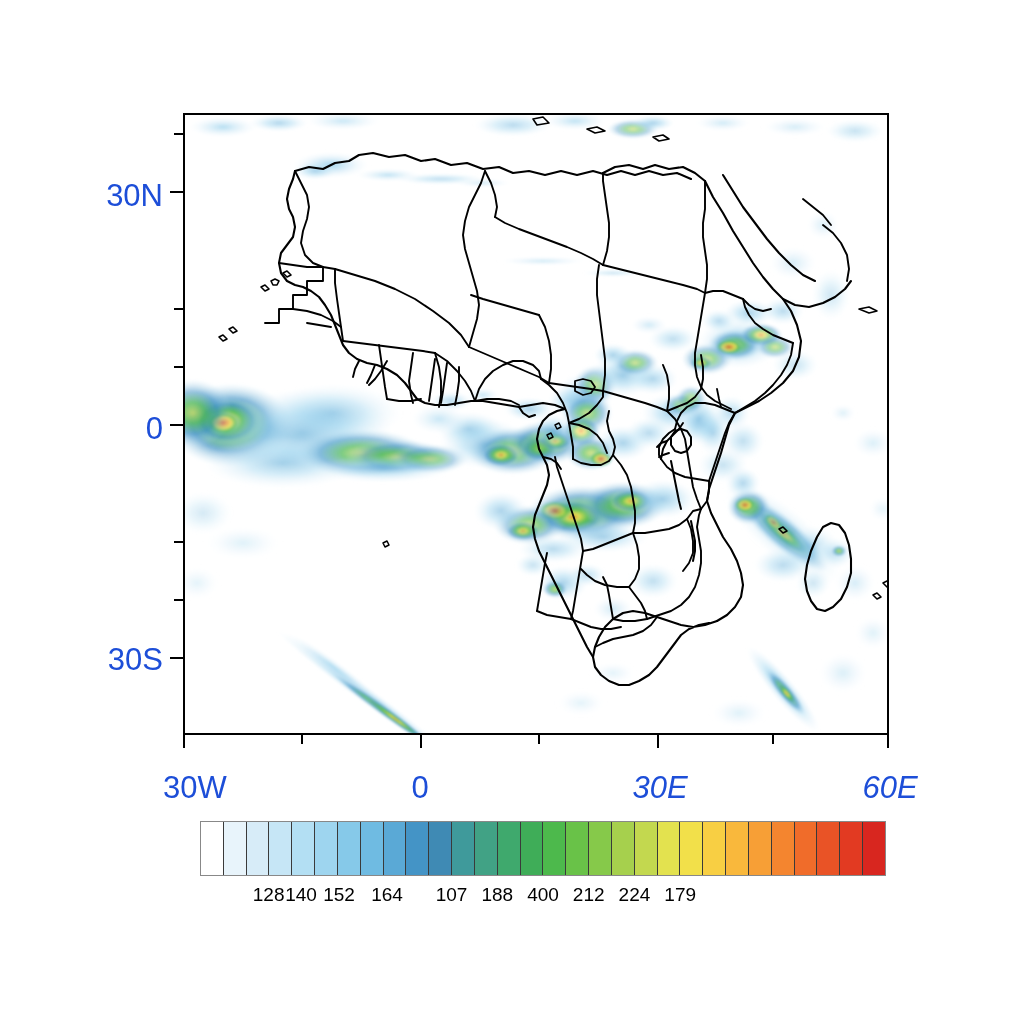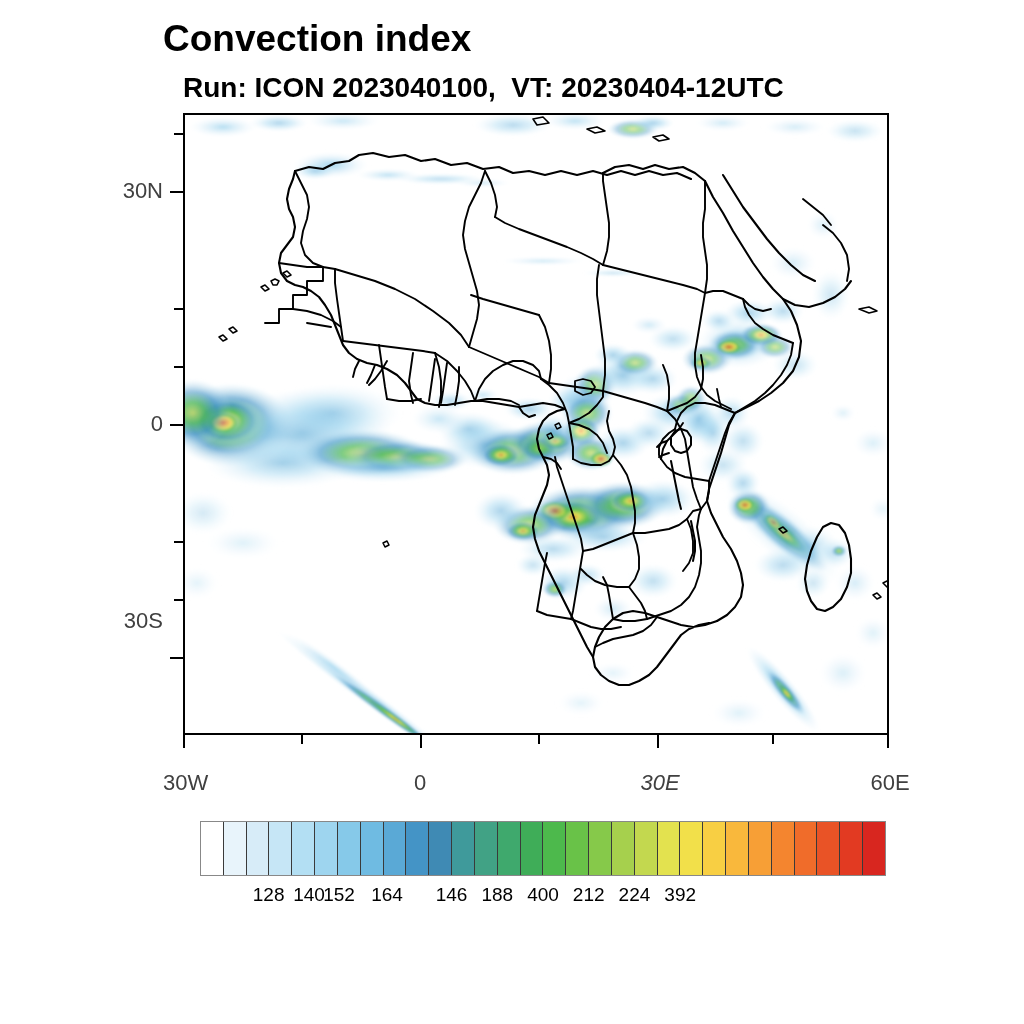--- a/index.html
+++ b/index.html
@@ -42,21 +42,21 @@
   #map-svg{position:absolute;left:0;top:0;width:706px;height:622px;display:block;}
 
   
   .tick{position:absolute;background:#000;}
   .tick-y{width:13px;height:2px;}
   .tick-y.minor{width:9px;height:2px;}
   .tick-x{width:2px;height:13px;}
   .tick-x.minor{width:2px;height:9px;}
 
   .axlabel{
-    position:absolute;font-size:22px;color:#404040;white-space:pre;
+    position:absolute;font-size:31px;color:#1d4ed8;white-space:pre;
   }
   .axlabel-y{text-align:right;}
 
   
   #colorbar-wrap{
     position:absolute; left:200px; top:821px;
     width:686px; height:55px;
   }
   #colorbar{
     position:absolute;left:0;top:0;width:686px;height:55px;
@@ -73,22 +73,20 @@
     text-align:center;white-space:pre;
     top:884px;
     transform:translateX(-50%);
   }
 </style>
 </head>
 <body>
 
 <div id="root">
 
-  <div class="title-main">Convection index</div>
-  <div class="title-sub">Run: ICON 2023040100,  VT: 20230404-12UTC</div>
 
   <div id="map-panel">
     <svg id="map-svg" viewBox="0 0 706 622" preserveAspectRatio="none">
       <defs>
 
         <radialGradient id="gCore" cx="50%" cy="50%" r="50%">
           <stop offset="0%" stop-color="#f08030" stop-opacity="0.95"></stop>
           <stop offset="18%" stop-color="#f2e04a" stop-opacity="0.95"></stop>
           <stop offset="42%" stop-color="#4db94c" stop-opacity="0.90"></stop>
           <stop offset="70%" stop-color="#4494c6" stop-opacity="0.70"></stop>
@@ -525,34 +523,34 @@
   <div class="tick tick-y" style="left:170px;top:424px;"></div>
   <div class="tick tick-y" style="left:170px;top:657px;"></div>
   <div class="tick tick-y minor" style="left:174px;top:308px;"></div>
   <div class="tick tick-y minor" style="left:174px;top:541px;"></div>
   <div class="tick tick-y minor" style="left:174px;top:133px;"></div>
   <div class="tick tick-y minor" style="left:174px;top:599px;"></div>
   <div class="tick tick-y minor" style="left:174px;top:366px;"></div>
 
   <div class="axlabel axlabel-y" style="left:95px;top:178px;width:68px;">30N</div>
   <div class="axlabel axlabel-y" style="left:95px;top:411px;width:68px;">0</div>
-  <div class="axlabel axlabel-y" style="left:95px;top:608px;width:68px;">30S</div>
+  <div class="axlabel axlabel-y" style="left:95px;top:642px;width:68px;">30S</div>
 
   <div class="tick tick-x" style="left:183px;top:735px;"></div>
   <div class="tick tick-x" style="left:420px;top:735px;"></div>
   <div class="tick tick-x" style="left:657px;top:735px;"></div>
   <div class="tick tick-x" style="left:887px;top:735px;"></div>
   <div class="tick tick-x minor" style="left:301px;top:735px;"></div>
   <div class="tick tick-x minor" style="left:538px;top:735px;"></div>
   <div class="tick tick-x minor" style="left:772px;top:735px;"></div>
 
   <div class="axlabel" style="left:163px;top:770px;width:80px;text-align:left;">30W</div>
   <div class="axlabel" style="left:400px;top:770px;width:40px;text-align:center;">0</div>
   <div class="axlabel" style="left:620px;top:770px;width:80px;text-align:center;font-style:italic;">30E</div>
-  <div class="axlabel" style="left:850px;top:770px;width:80px;text-align:center;">60E</div>
+  <div class="axlabel" style="left:850px;top:770px;width:80px;text-align:center;font-style:italic;">60E</div>
 
   <div id="colorbar-wrap">
     <div id="colorbar">
         <div class="cell" style="background: rgb(255, 255, 255);"></div>
         <div class="cell" style="background: rgb(232, 244, 251);"></div>
         <div class="cell" style="background: rgb(215, 236, 248);"></div>
         <div class="cell" style="background: rgb(198, 230, 246);"></div>
         <div class="cell" style="background: rgb(179, 223, 243);"></div>
         <div class="cell" style="background: rgb(158, 213, 239);"></div>
         <div class="cell" style="background: rgb(134, 201, 233);"></div>
@@ -576,24 +574,24 @@
         <div class="cell" style="background: rgb(247, 159, 54);"></div>
         <div class="cell" style="background: rgb(244, 133, 47);"></div>
         <div class="cell" style="background: rgb(240, 108, 42);"></div>
         <div class="cell" style="background: rgb(233, 83, 38);"></div>
         <div class="cell" style="background: rgb(226, 58, 34);"></div>
         <div class="cell" style="background: rgb(216, 38, 31);"></div>
       </div>
   </div>
   <div id="cb-labels">
       <div class="cb-label" style="left: 268.6px;">128</div>
-      <div class="cb-label" style="left: 309px;">140</div>
+      <div class="cb-label" style="left: 301px;">140</div>
       <div class="cb-label" style="left: 339px;">152</div>
       <div class="cb-label" style="left: 387px;">164</div>
-      <div class="cb-label" style="left: 451.533px;">146</div>
+      <div class="cb-label" style="left: 451.533px;">107</div>
       <div class="cb-label" style="left: 497.267px;">188</div>
       <div class="cb-label" style="left: 543px;">400</div>
       <div class="cb-label" style="left: 588.733px;">212</div>
       <div class="cb-label" style="left: 634.467px;">224</div>
-      <div class="cb-label" style="left: 680.2px;">392</div>
+      <div class="cb-label" style="left: 680.2px;">179</div>
     </div>
 
 </div>
 
 </body></html>

